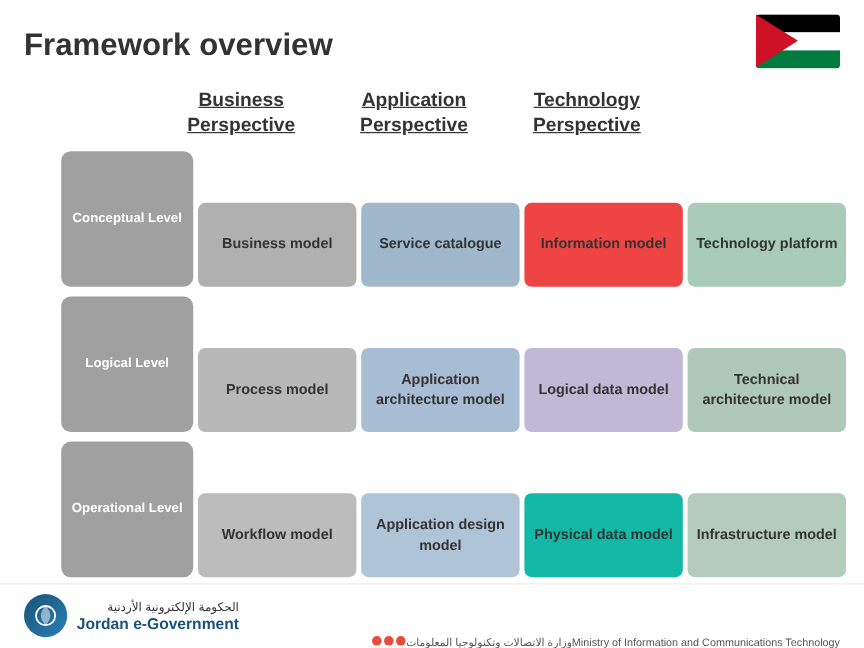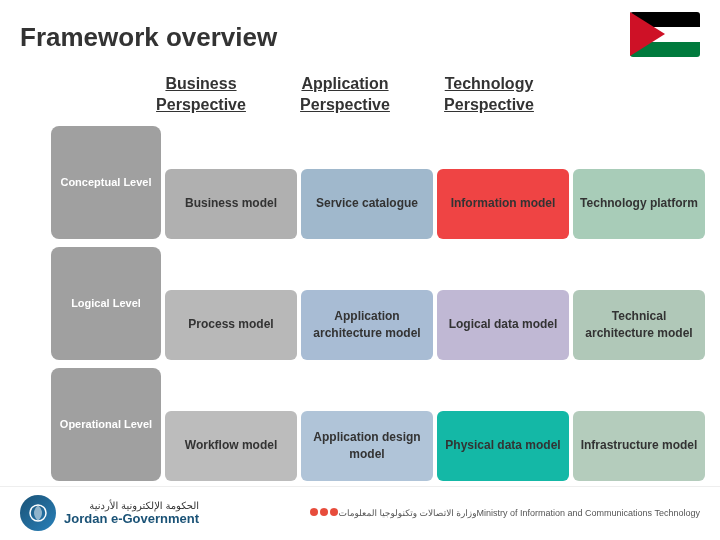--- a/index.html
+++ b/index.html
@@ -150,21 +150,20 @@
     .r3-business { background: #bcbcbc; }
     .r3-application { background: #b0c4d8; }
     .r3-info { background: #14b8a6; }
     .r3-tech { background: #b4ccbc; }
 
     
     .footer {
       background: #fff;
       height: 55px;
       display: flex;
-      align-items: center;
       justify-content: space-between;
       padding: 0 20px;
       border-top: 1px solid #eee;
     }
     .footer-left {
       display: flex;
       align-items: center;
       gap: 8px;
     }
     .footer-logo-circle {

